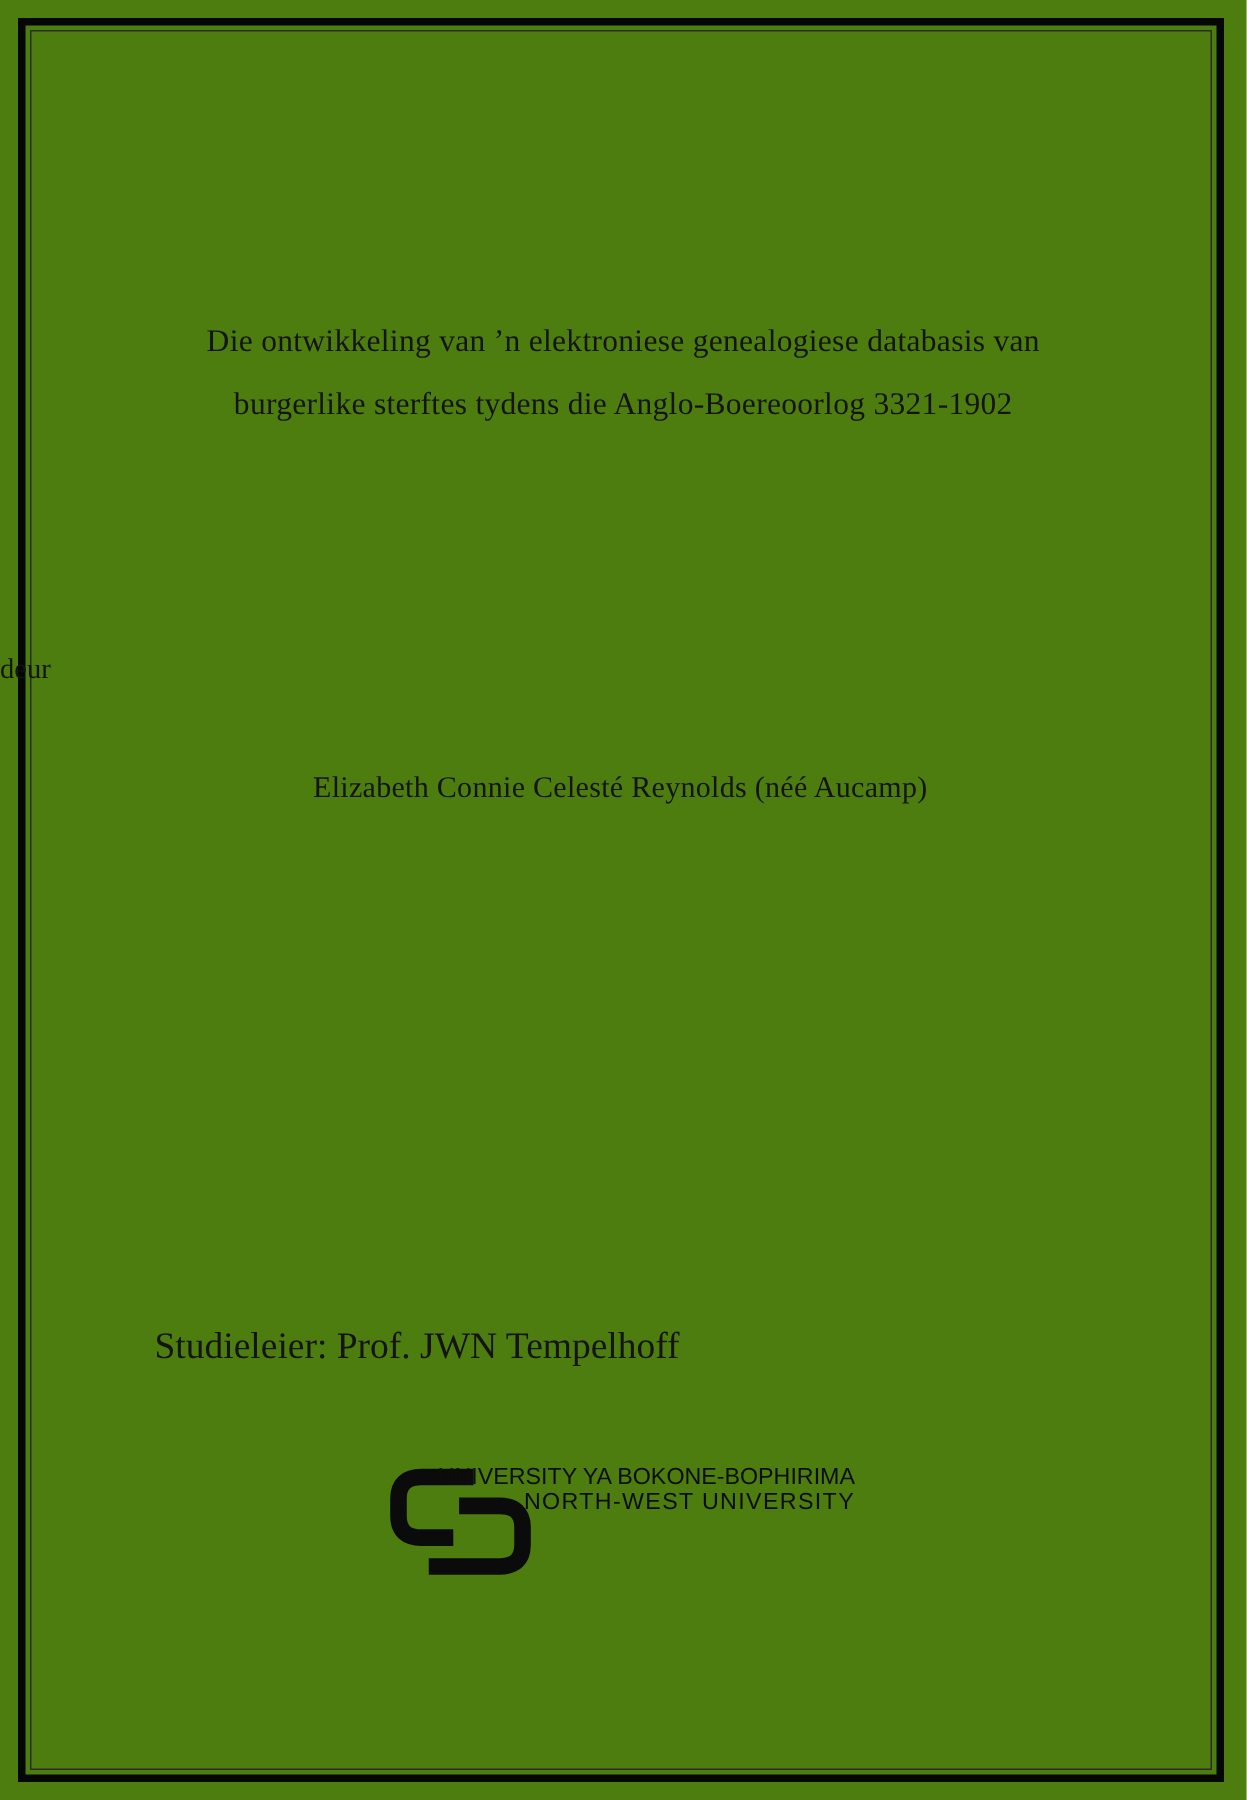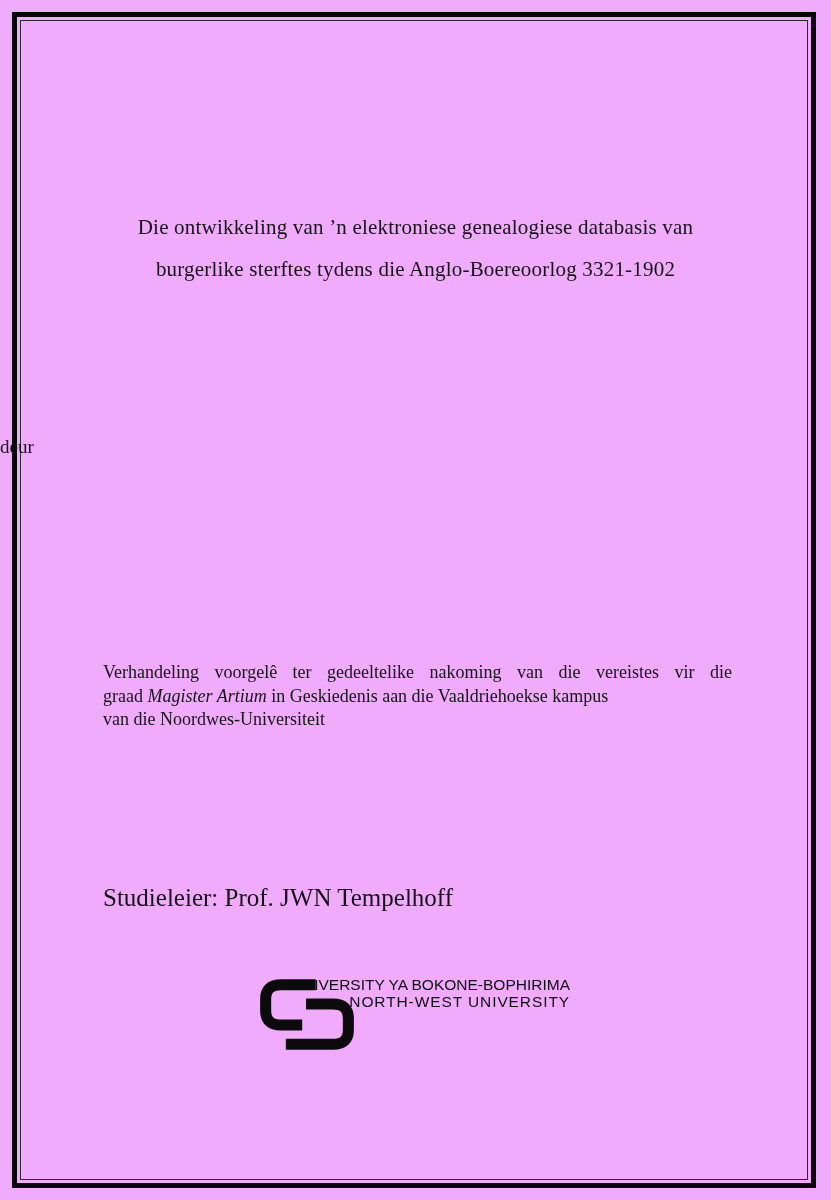--- a/index.html
+++ b/index.html
@@ -5,21 +5,21 @@
   html, body {
     margin: 0;
     padding: 0;
     background: #e8e8e8;
   }
   .page {
     position: relative;
     width: 831px;
     height: 1200px;
     margin: 0 auto;
-    background: #f0abfc;
+    background: #4d7c0f;
     overflow: hidden;
     font-family: "Liberation Serif", serif;
     color: #141414;
   }
   
   .frame-outer {
     position: absolute;
     left: 12px; top: 12px; right: 15px; bottom: 12px;
     border: 5px solid #060606;
     pointer-events: none;
@@ -113,26 +113,22 @@
   <div class="frame-outer"></div>
   <div class="frame-inner"></div>
 
   <div class="title-block">
     <div>Die ontwikkeling van ’n elektroniese genealogiese databasis van</div>
     <div>burgerlike sterftes tydens die Anglo-Boereoorlog 3321-1902</div>
   </div>
 
   <div class="byline">deur</div>
 
+  <div class="author">Elizabeth Connie Celesté Reynolds (néé Aucamp)</div>
 
-  <div class="statement">
-    <div class="st-line justify">Verhandeling voorgelê ter gedeeltelike nakoming van die vereistes vir die</div>
-    <div class="st-line"><span>graad </span><em>Magister Artium</em><span> in Geskiedenis aan die Vaaldriehoekse kampus</span></div>
-    <div class="st-line">van die Noordwes-Universiteit</div>
-  </div>
 
   <div class="supervisor-block">
     <div>Studieleier: Prof. JWN Tempelhoff</div>
   </div>
 
   <div class="logo">
     <svg class="logo-mark" viewBox="0 0 104 78" xmlns="http://www.w3.org/2000/svg" aria-hidden="true">
       <path d="M61 8 H25 Q9 8 9 23 V35 Q9 50 25 50 H47" fill="none" stroke="#0b0b0b" stroke-width="11.5" stroke-linecap="butt"></path>
       <path d="M30 70 H79 Q95 70 95 55 V43 Q95 28 79 28 H51" fill="none" stroke="#0b0b0b" stroke-width="11.5" stroke-linecap="butt"></path>
     </svg>

